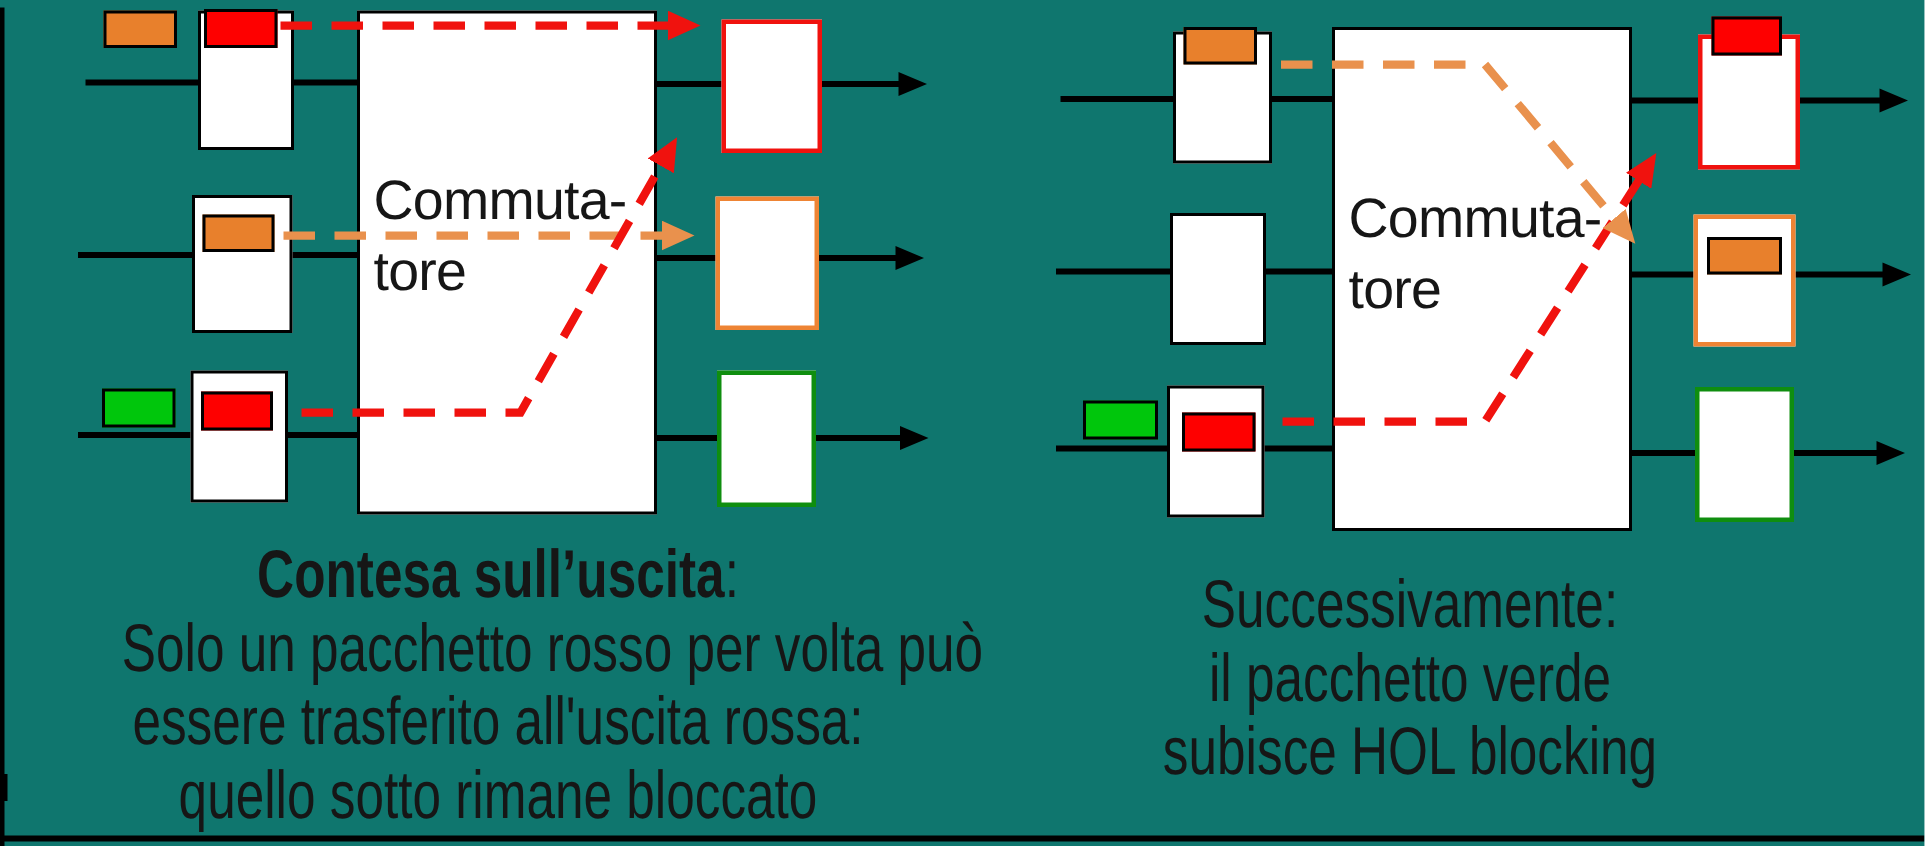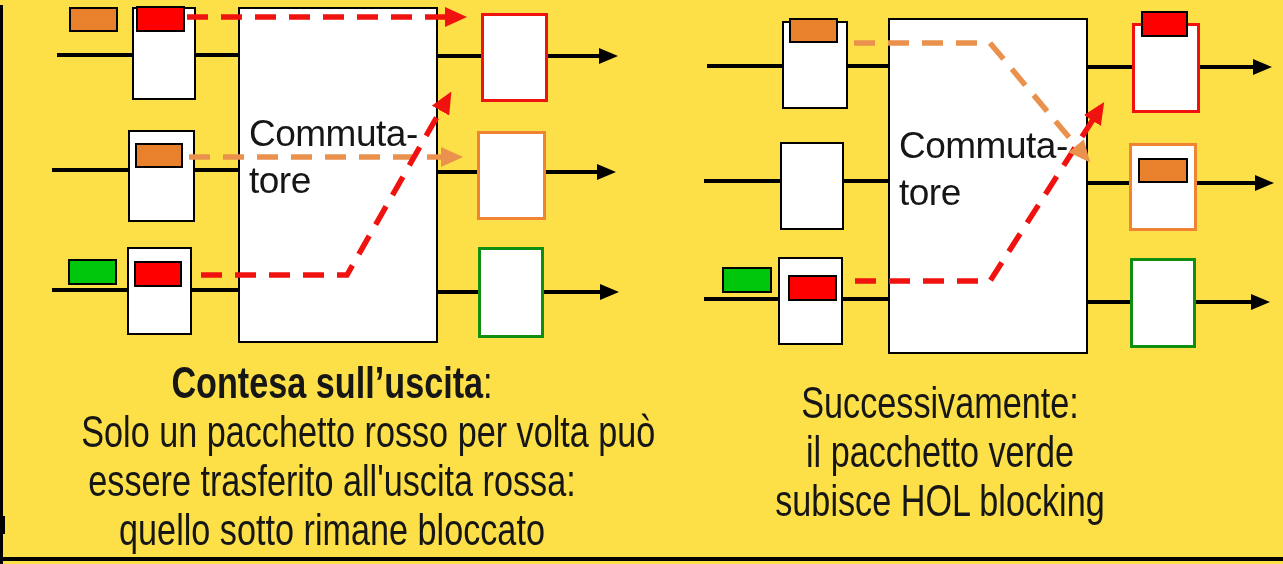--- a/index.html
+++ b/index.html
@@ -3,21 +3,21 @@
 <meta charset="utf-8">
 <style>
   :root{
     --black:#000000; --text:#161616;
     --red-fill:#fe0000; --red-stroke:#f0120e;
     --orange-fill:#e8802c; --orange-stroke:#ee8434; --orange-dash:#e9914d;
     --green-fill:#00c60c; --green-stroke:#0f8e0f;
   }
   html,body{margin:0;padding:0;background:#ffffff;}
   #canvas{
-    position:relative; width:1283px; height:564px; background:#fde047;
+    position:relative; width:1283px; height:564px; background:#0f766e;
     font-family:"Liberation Sans", sans-serif; overflow:hidden;
   }
   .hline{position:absolute; height:4px; background:var(--black);}
   .arrowhead{position:absolute; width:0; height:0;
     border-top:8px solid transparent; border-bottom:8px solid transparent;
     border-left:19px solid var(--black);}
   .qbox{position:absolute; background:#fff; border:2.5px solid var(--black); box-sizing:border-box; z-index:3;}
   .switchbox{position:absolute; background:#fff; border:2.5px solid var(--black); box-sizing:border-box; z-index:3;}
   .packet{position:absolute; border:2px solid var(--black); box-sizing:border-box; z-index:4;}
   .pk-red{background:var(--red-fill);} .pk-orange{background:var(--orange-fill);} .pk-green{background:var(--green-fill);}

